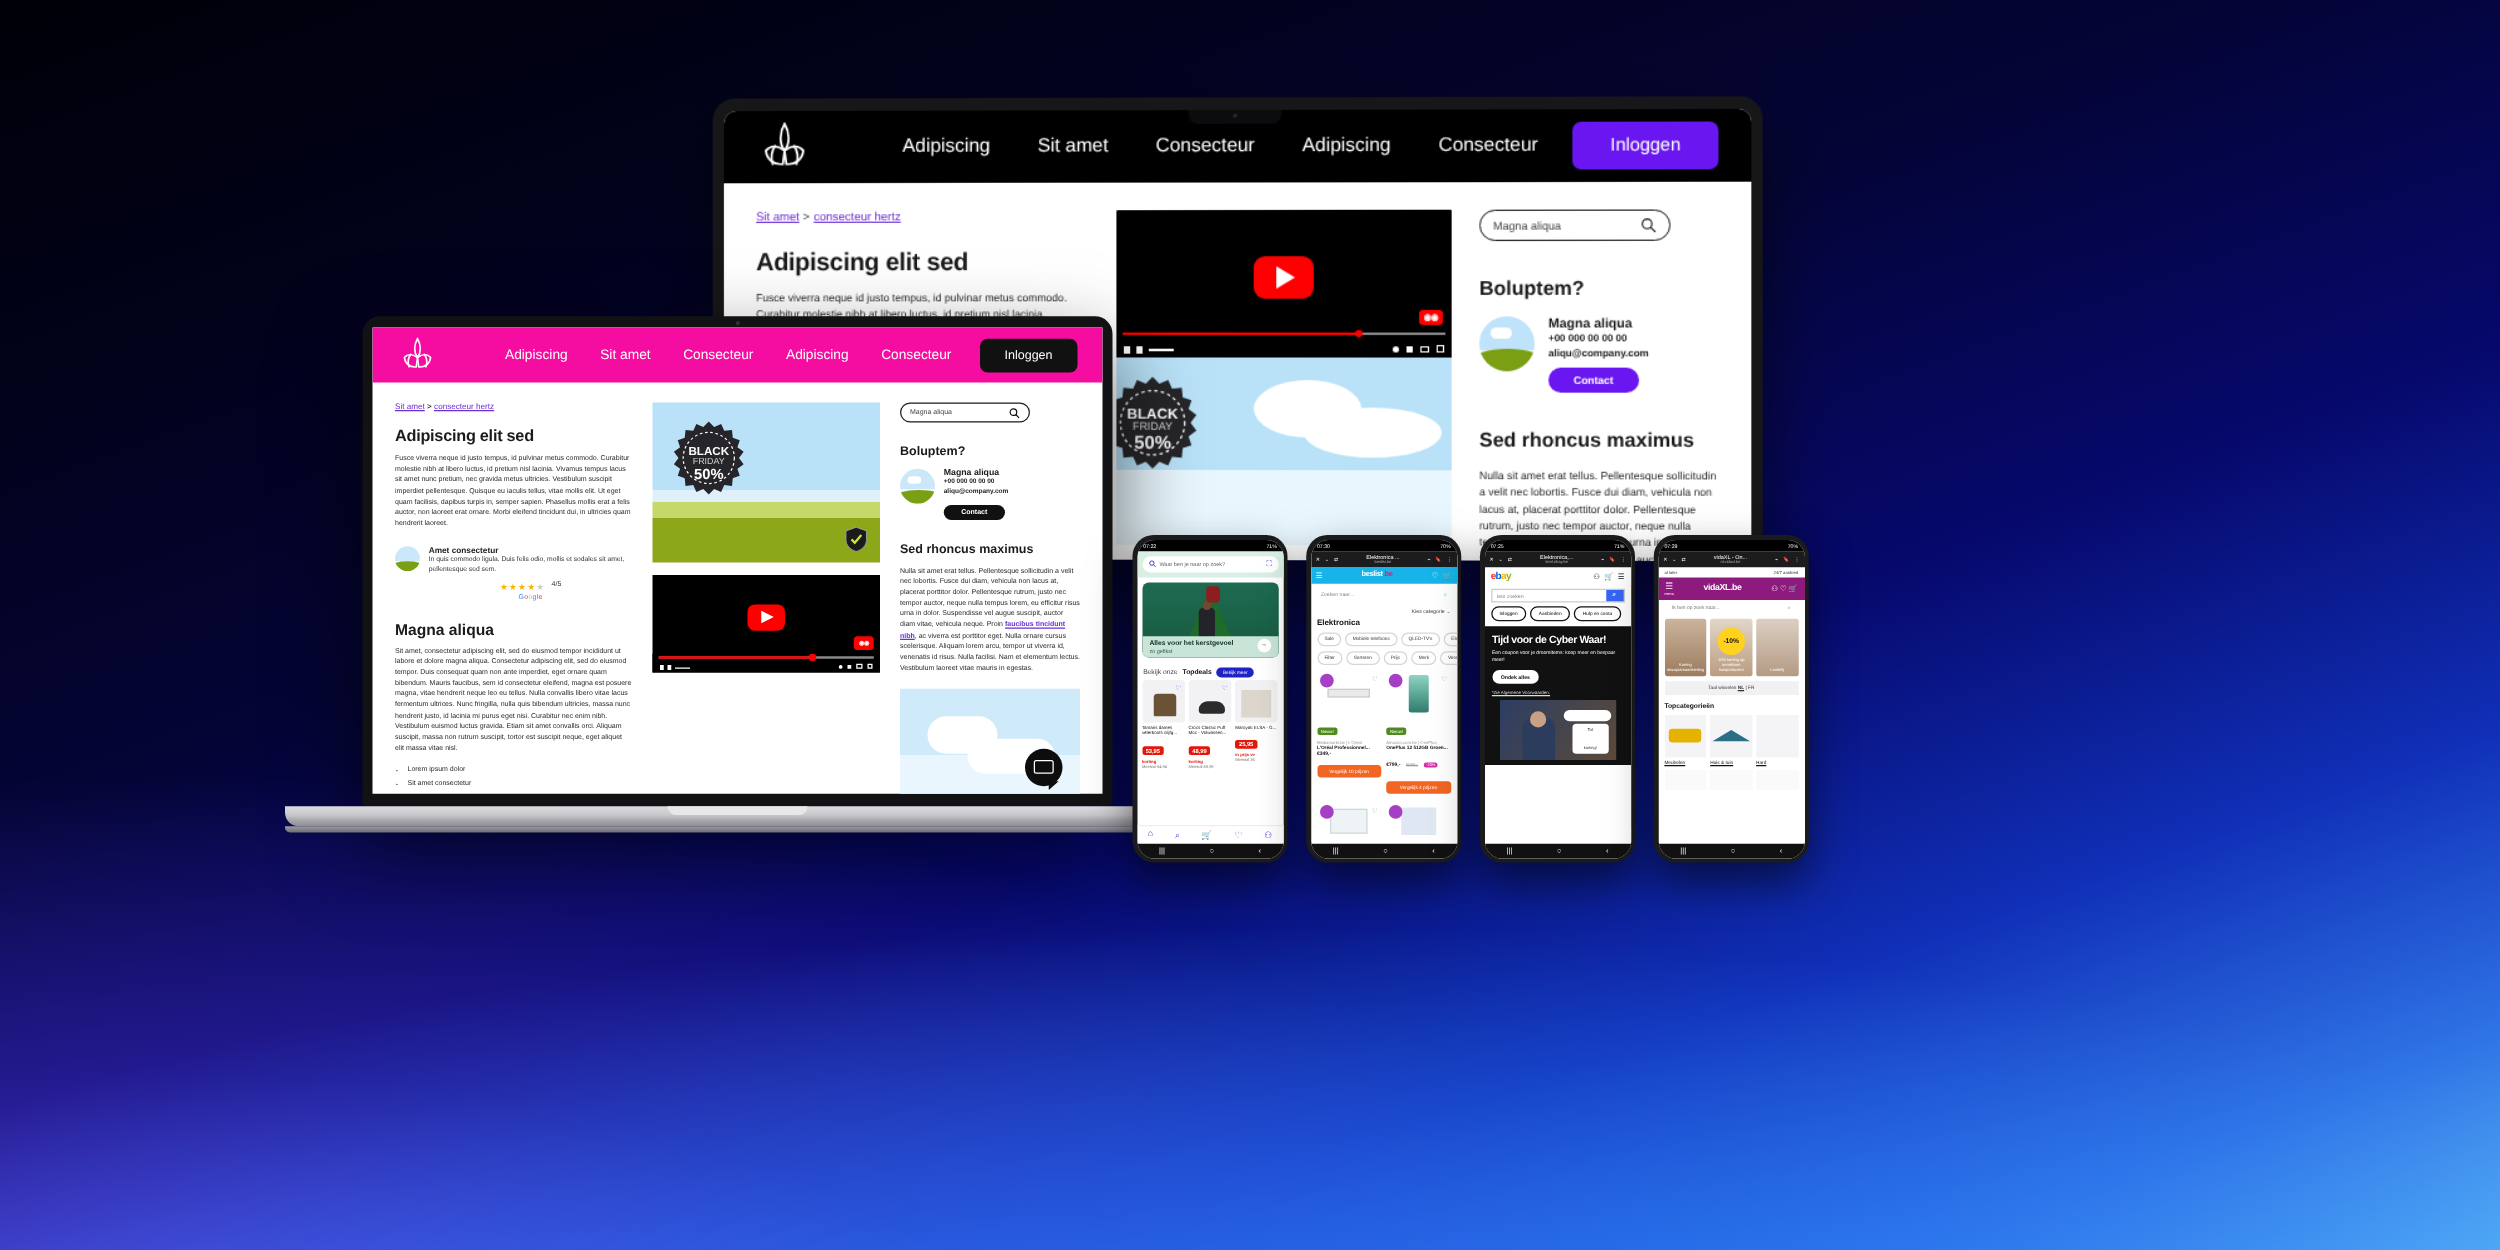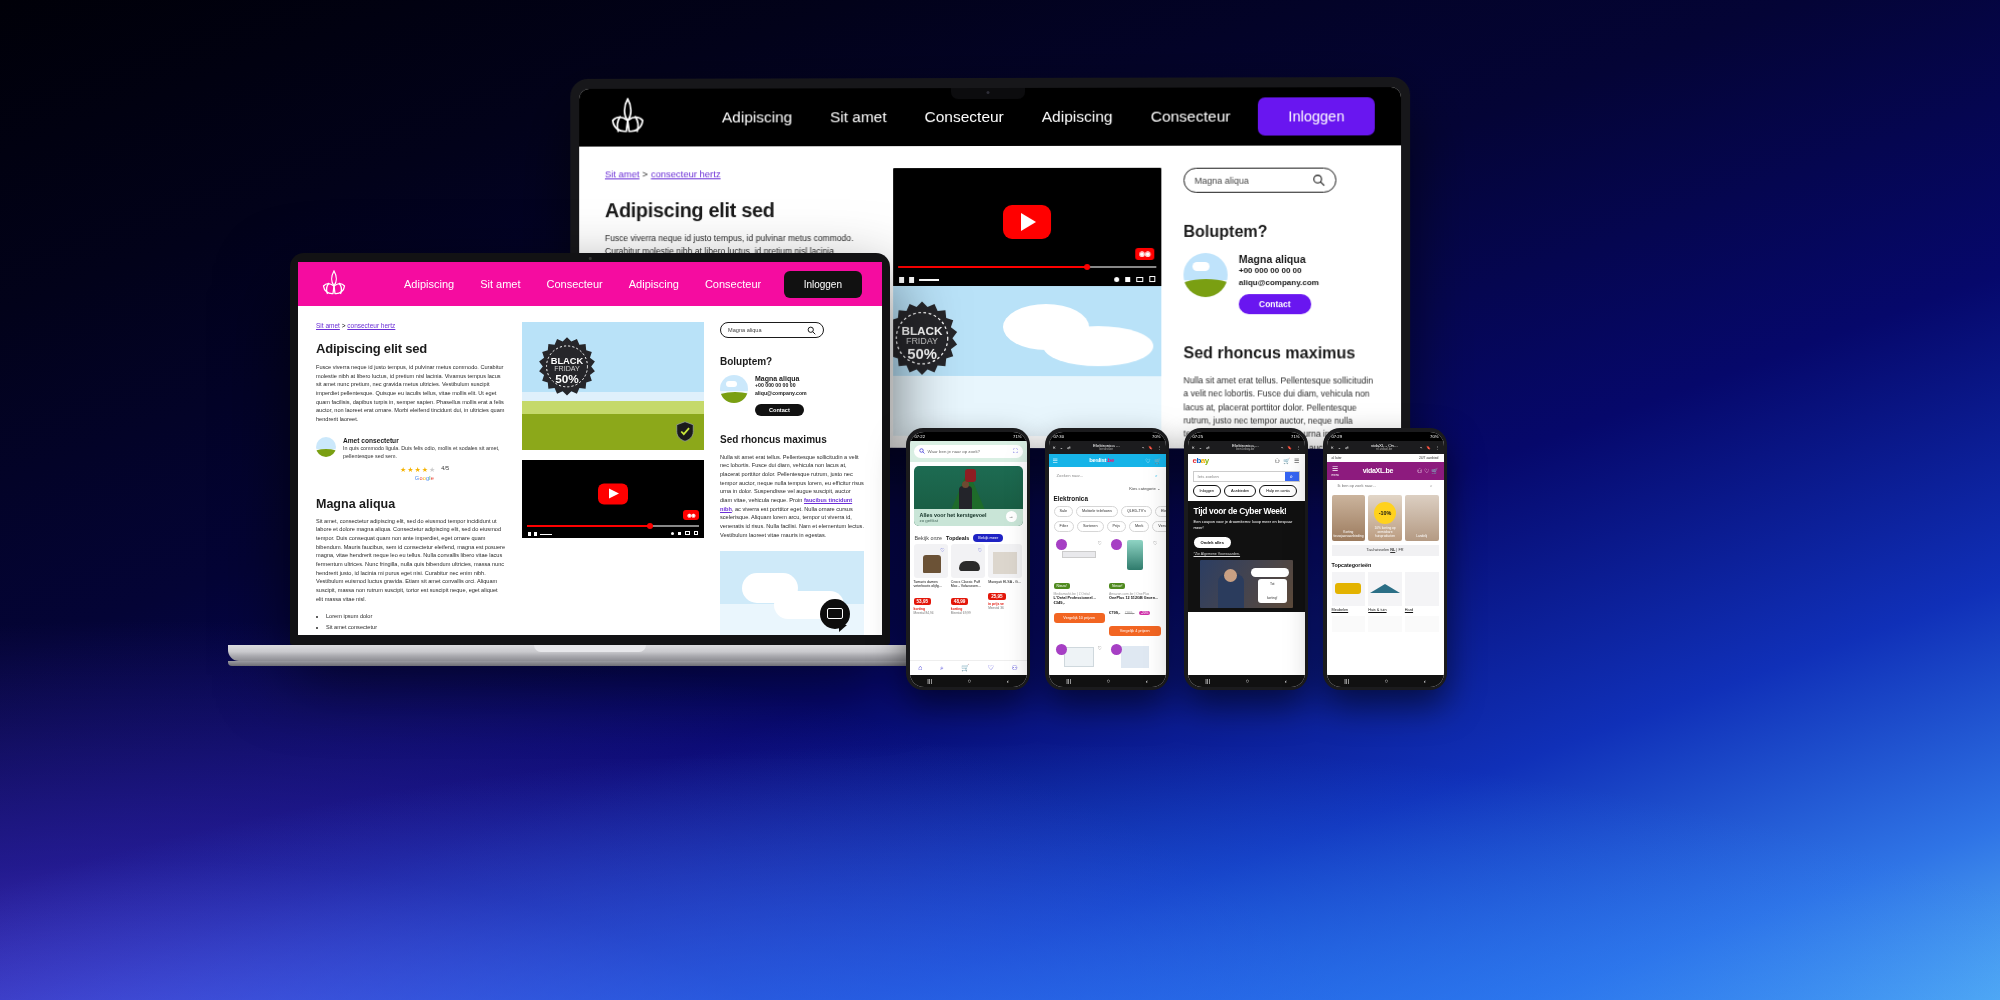--- a/index.html
+++ b/index.html
@@ -688,21 +688,21 @@
       <div class="p3srch">
         <span>Iets zoeken</span>
         <b>⌕</b>
       </div>
       <div class="p3chips">
         <div class="p3chip">Inloggen</div>
         <div class="p3chip">Aanbieden</div>
         <div class="p3chip">Hulp en conta</div>
       </div>
       <div class="p3dark">
-        <h3>Tijd voor de Cyber Week!</h3>
+        <h3>Tijd voor de Cyber Waar!</h3>
         <p>Een coupon voor je droomitems: koop meer en bespaar meer!</p>
         <span class="p3ont">Ondek alles</span>
         <a class="p3vw" href="#">*Zie Algemene Voorwaarden.</a>
         <div class="p3hero">
           <div style="position:absolute;left:18px;bottom:0;width:26px;height:34px;background:#2b3c5d;border-radius:8px 8px 0 0;"></div>
           <div style="position:absolute;left:24px;bottom:26px;width:13px;height:13px;border-radius:50%;background:#c9a083;"></div>
           <div class="cyberpill">◎ <span>Cyber Week</span></div>
           <div class="coupon">
             <s>Tot</s>
             <b>70€*</b>

